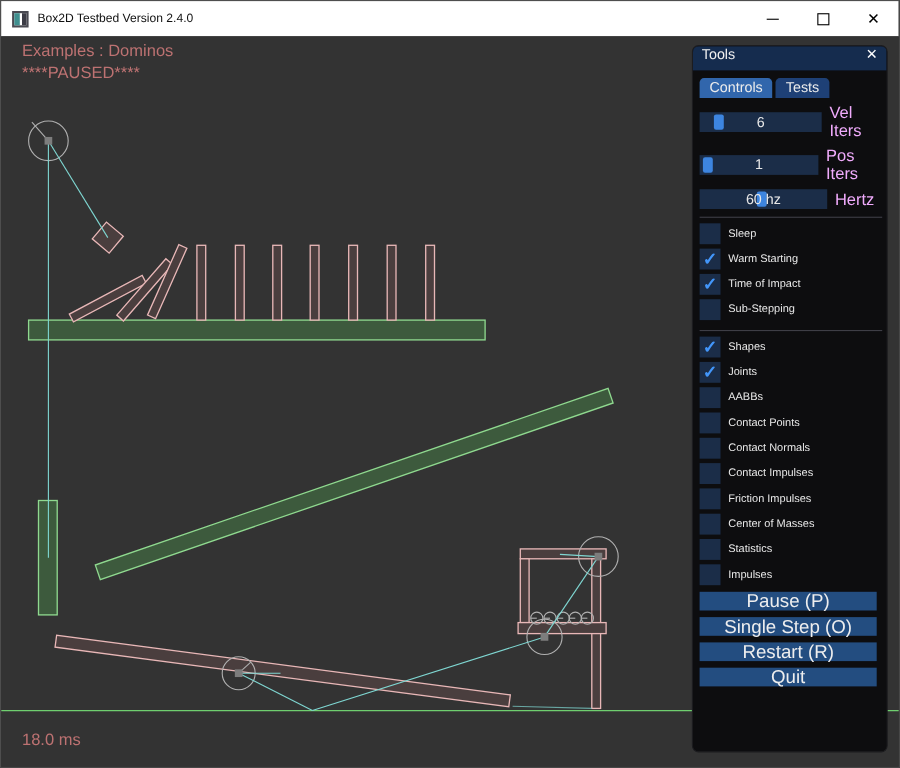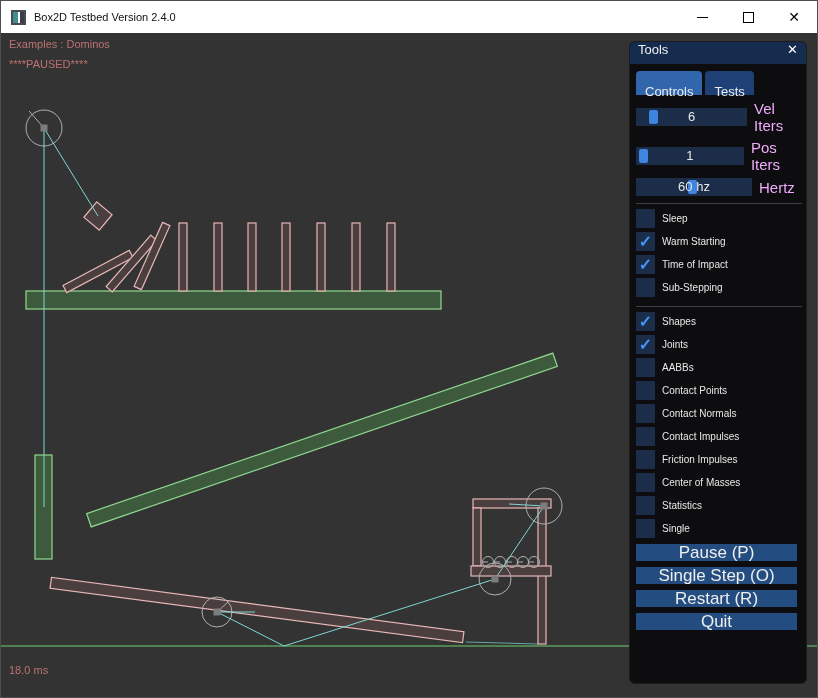--- a/index.html
+++ b/index.html
@@ -12,37 +12,37 @@
   .app-icon .dark{width:4px;height:100%;background:#3c3c46;margin-left:auto;}
   .title{margin-left:8px;font-size:11px;color:#111;}
   .win-btns{margin-left:auto;display:flex;height:100%;}
   .win-btn{width:46px;height:100%;display:flex;align-items:center;justify-content:center;}
   .glyph-min{width:11px;height:1px;background:#000;}
   .glyph-max{width:11px;height:11px;border:1px solid #000;}
   .glyph-close{font-size:14px;color:#000;line-height:1;}
   
   .canvas{position:absolute;left:0;top:32px;width:818px;height:666px;background:var(--canvas-bg,#333);}
   .canvas svg{position:absolute;left:0;top:0;}
-  .hud{position:absolute;font-size:11px;color:var(--label-text,#bd7272);left:8px;}
+  .hud{position:absolute;font-size:15px;color:var(--label-text,#bd7272);left:19px;}
   .hud.example{top:5px;}
   .hud.paused{top:25px;}
   .hud.ms{top:631px;text-align:center;}
   .green{fill:var(--green-fill,#3d5a3d);stroke:var(--green-stroke,#8fd98f);stroke-width:1.2;}
   .pink{fill:var(--pink-fill,#4a3e3e);stroke:var(--pink-stroke,#e8b7b7);stroke-width:1.2;}
   .gcircle{fill:none;stroke:var(--gray-stroke,#b0b0b0);stroke-width:1;}
   .gline{stroke:var(--gray-stroke,#b0b0b0);stroke-width:1;}
   .joint{stroke:var(--joint-cyan,#7fd7d2);stroke-width:1;fill:none;}
   .anchor{fill:var(--anchor-gray,#7d7d7d);}
   .ground{stroke:var(--ground-green,#6fcf6f);stroke-width:1.2;}
   
   .tools-panel{position:absolute;left:628px;top:40px;width:178px;height:643px;background:var(--panel-bg,#0d0d0f);border-radius:6px;overflow:hidden;border:1px solid #1c1c1f;}
   .panel-header{height:22px;background:var(--panel-header-bg,#152c4e);display:flex;align-items:flex-start;justify-content:space-between;padding:0 8px;color:#f0f0f0;font-size:13px;}
   .panel-close{font-size:13px;color:#fff;cursor:default;}
   .tabs{display:flex;gap:3px;padding-left:6px;margin-top:7px;}
-  .tab{height:18px;line-height:18px;padding:12px 9px;font-size:13px;color:#ececec;background:var(--tab-inactive-bg,#1e4076);border-radius:4px 4px 0 0;}
+  .tab{height:18px;line-height:18px;padding:0 9px;font-size:13px;color:#ececec;background:var(--tab-inactive-bg,#1e4076);border-radius:4px 4px 0 0;}
   .tab.active{background:var(--tab-active-bg,#3166ac);}
   .srow{display:flex;align-items:center;gap:7px;margin:5px 0 0 6px;}
   .track{position:relative;width:116px;height:18px;background:var(--frame-bg,#1b2d48);}
   .grab{position:absolute;top:2px;width:9px;height:14px;border-radius:2px;background:var(--slider-grab,#3d85e0);}
   .sval{position:absolute;left:0;top:0;width:100%;text-align:center;line-height:18px;font-size:13px;color:#e8e8e8;}
   .slabel{font-size:15px;color:#f0abfc;}
   .sep{height:1px;width:166px;background:#3e3e46;margin:7px 0 3px 6px;}
   .crow{display:flex;align-items:center;gap:7px;height:23px;padding-left:6px;}
   .cbox{width:19px;height:19px;background:var(--frame-bg,#1b2d48);display:flex;align-items:center;justify-content:center;}
   .check{display:none;color:var(--check-blue,#4296fa);font-size:16px;font-weight:bold;}
@@ -251,21 +251,21 @@
     <div class="crow">
       <span class="cbox"></span>
       <span class="clabel">Center of Masses</span>
     </div>
     <div class="crow">
       <span class="cbox"></span>
       <span class="clabel">Statistics</span>
     </div>
     <div class="crow">
       <span class="cbox"></span>
-      <span class="clabel">Single</span>
+      <span class="clabel">Impulses</span>
     </div>
 
     <div class="pbtns">
       <div class="pbtn">Pause (P)</div>
       <div class="pbtn">Single Step (O)</div>
       <div class="pbtn">Restart (R)</div>
       <div class="pbtn">Quit</div>
     </div>
   </div>
 </div>

